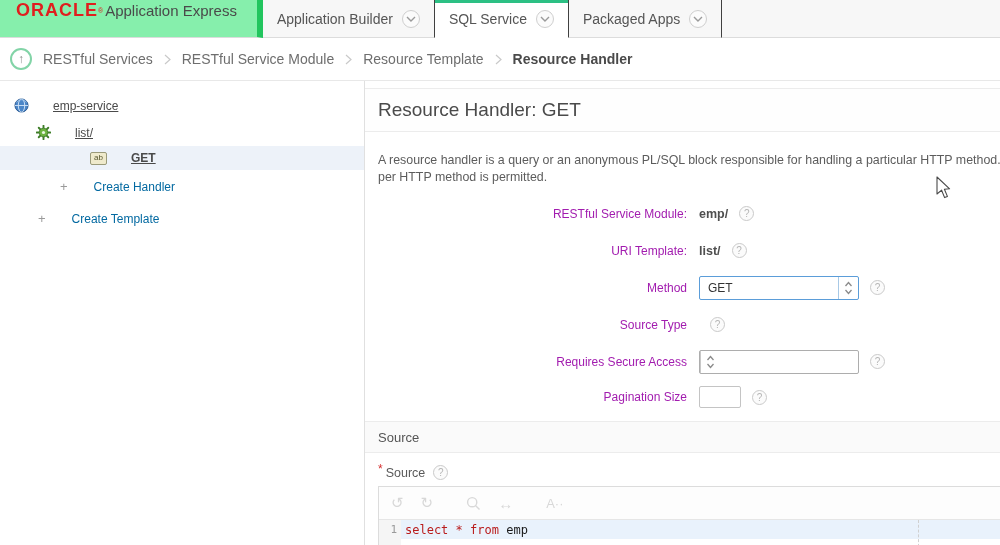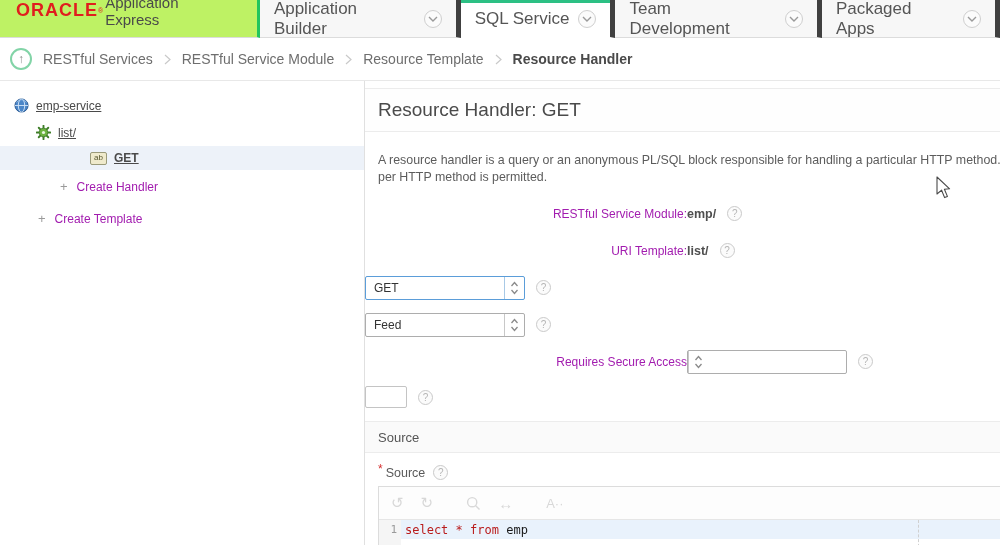--- a/index.html
+++ b/index.html
@@ -3,70 +3,70 @@
 <meta charset="utf-8">
 <style>
   * { margin:0; padding:0; box-sizing:border-box; }
   html,body { width:1000px; height:545px; overflow:hidden; background:#fff;
     font-family:"Liberation Sans", sans-serif; }
 
   
   .topbar { display:flex; height:38px; background:#f7f7f7; }
   .topbar > * { border-bottom:1px solid #dcdcdc; }
   .logo-sec { display:flex; align-items:center; padding:0 20px 16px 16px;
-    background:#bef264; border-right:3px solid #22c55e; }
+    background:#86efac; border-right:6px solid #22c55e; }
   .logo-oracle { color:#e01e1e; font-weight:bold; font-size:18px; letter-spacing:1px; }
   .logo-reg { color:#e01e1e; font-size:7px; vertical-align:top; line-height:14px; }
   .logo-product { color:#4a4a4a; font-size:15px; margin-left:2px; }
   .tab { display:flex; align-items:center; gap:9px; padding:0 14px;
-    font-size:17px; color:#555; border-right:5px solid #404040; cursor:pointer; }
+    font-size:14px; color:#555; border-right:1px solid #404040; cursor:pointer; }
   .tab.active { background:#fff; box-shadow:inset 0 3px 0 0 #2cc084;
     border-bottom-color:#fff; }
   .chev-circle { width:18px; height:18px; border:1px solid #cfcfcf; border-radius:50%;
     background:#fbfbfb; display:flex; align-items:center; justify-content:center; }
   .topbar-fill { flex:1; }
 
   
   .breadcrumb { display:flex; align-items:center; height:43px; background:#fff;
     border-bottom:1px solid #e8e8e8; padding-left:10px; gap:11px; }
   .up-circle { width:22px; height:22px; border:2px solid #82d4a7; border-radius:50%;
     display:flex; align-items:center; justify-content:center; color:#8b8b8b;
     font-size:12px; font-weight:bold; cursor:pointer; }
   .crumb { font-size:14px; color:#6e6e6e; cursor:pointer; }
   .crumb.current { font-weight:bold; color:#4a4a4a; cursor:default; }
   .crumb-sep { width:7px; height:11px; }
 
   
   .content { display:flex; height:464px; }
   .sidebar { width:365px; min-width:365px; border-right:1px solid #e0e0e0;
     padding-top:11px; background:#fff; }
-  .tree-row { display:flex; align-items:center; gap:7px; height:27px; font-size:12px; }
+  .tree-row { display:flex; align-items:center; gap:24px; height:27px; font-size:12px; }
   .tree-link { color:#4a4a4a; text-decoration:underline; cursor:pointer; }
   .tree-row.sel { background:#edf2f9; height:24px; }
   .tree-row.sel .tree-link { font-weight:bold; }
-  .tree-action { color:#a21caf; cursor:pointer; }
+  .tree-action { color:#0369a1; cursor:pointer; }
   .plus { color:#9a9a9a; font-size:13px; margin-right:2px; }
   .ab-icon { width:17px; height:13px; background:#efeacc; border:1px solid #9a9a7a;
     border-radius:2px; font-size:8px; color:#55542c; display:flex; align-items:center;
     justify-content:center; line-height:1; }
 
   
   .main { flex:1; position:relative; }
   .main-header { height:44px; margin-top:7px; border-top:1px solid #ececec;
     border-bottom:1px solid #ececec; display:flex; align-items:center;
     padding-left:13px; background:#fefefe; }
   .page-title { font-size:19px; color:#4a4a4a; font-weight:400; }
   .descr { margin:20px 0 0 13px; font-size:12.4px; color:#5c5c5c;
     line-height:17px; white-space:nowrap; }
 
   .form { margin-top:9px; }
   .form-row { display:flex; align-items:center; height:37px; }
   .form-row.small { height:34px; }
   .form-label { width:322px; text-align:right; font-size:12px; color:#a21caf; }
-  .form-ctl { display:flex; align-items:center; }
+  .form-ctl { margin-left:12px; display:flex; align-items:center; }
   .disp-val { font-size:12.5px; font-weight:bold; color:#4f4f4f; }
   .q-icon { width:15px; height:15px; border:1px solid #cacaca; border-radius:50%;
     background:#fbfbfb; color:#b5b5b5; font-size:10px; display:flex;
     align-items:center; justify-content:center; margin-left:11px; cursor:pointer; }
   .select { display:flex; align-items:stretch; width:160px; height:24px;
     border:1px solid #adadad; border-radius:2px; background:#fff; cursor:pointer; }
   .select .val { flex:1; display:flex; align-items:center; padding-left:8px;
     font-size:12px; color:#333; }
   .select .spin { width:20px; border-left:1px solid #c8c8c8; display:flex;
     align-items:center; justify-content:center; }
@@ -123,28 +123,20 @@
   </div>
   <div class="tab active">
     <span>SQL Service</span>
     <span class="chev-circle">
       <svg width="10" height="6" viewBox="0 0 10 6">
           <polyline points="1,1 5,5 9,1" fill="none" stroke="#9a9a9a" stroke-width="1.4"></polyline>
         </svg>
     </span>
   </div>
   <div class="tab">
-    <span>Team Development</span>
-    <span class="chev-circle">
-      <svg width="10" height="6" viewBox="0 0 10 6">
-          <polyline points="1,1 5,5 9,1" fill="none" stroke="#9a9a9a" stroke-width="1.4"></polyline>
-        </svg>
-    </span>
-  </div>
-  <div class="tab">
     <span>Packaged Apps</span>
     <span class="chev-circle">
       <svg width="10" height="6" viewBox="0 0 10 6">
           <polyline points="1,1 5,5 9,1" fill="none" stroke="#9a9a9a" stroke-width="1.4"></polyline>
         </svg>
     </span>
   </div>
   <div class="topbar-fill"></div>
 </div>
 
@@ -230,65 +222,59 @@
 
       <div class="form-row">
         <span class="form-label">URI Template:</span>
         <span class="form-ctl">
           <span class="disp-val">list/</span>
           <span class="q-icon">?</span>
         </span>
       </div>
 
       <div class="form-row">
+        <span class="form-label">Method</span>
         <span class="form-ctl">
           <span class="select focused">
             <span class="val">GET</span>
             <span class="spin">
               <svg width="9" height="14" viewBox="0 0 9 14">
                   <polyline points="1.5,5 4.5,1.5 7.5,5" fill="none" stroke="#8a8a8a" stroke-width="1.3"></polyline>
                   <polyline points="1.5,9 4.5,12.5 7.5,9" fill="none" stroke="#8a8a8a" stroke-width="1.3"></polyline>
                 </svg>
             </span>
           </span>
           <span class="q-icon">?</span>
         </span>
       </div>
 
       <div class="form-row">
-        <span class="form-ctl">
-          <span class="select">
-            <span class="val">Feed</span>
-            <span class="spin">
-              <svg width="9" height="14" viewBox="0 0 9 14">
-                  <polyline points="1.5,5 4.5,1.5 7.5,5" fill="none" stroke="#8a8a8a" stroke-width="1.3"></polyline>
-                  <polyline points="1.5,9 4.5,12.5 7.5,9" fill="none" stroke="#8a8a8a" stroke-width="1.3"></polyline>
-                </svg>
-            </span>
-          </span>
+        <span class="form-label">Source Type</span>
+        <span class="form-ctl">
           <span class="q-icon">?</span>
         </span>
       </div>
 
       <div class="form-row">
         <span class="form-label">Requires Secure Access</span>
         <span class="form-ctl">
           <span class="select">
             <span class="spin">
               <svg width="9" height="14" viewBox="0 0 9 14">
                   <polyline points="1.5,5 4.5,1.5 7.5,5" fill="none" stroke="#8a8a8a" stroke-width="1.3"></polyline>
                   <polyline points="1.5,9 4.5,12.5 7.5,9" fill="none" stroke="#8a8a8a" stroke-width="1.3"></polyline>
                 </svg>
             </span>
           </span>
           <span class="q-icon">?</span>
         </span>
       </div>
 
       <div class="form-row small">
+        <span class="form-label">Pagination Size</span>
         <span class="form-ctl">
           <input class="txt-input" type="text" value="" style="">
           <span class="q-icon">?</span>
         </span>
       </div>
     </div>
 
     <div class="section-bar">
       <span>Source</span>
     </div>

